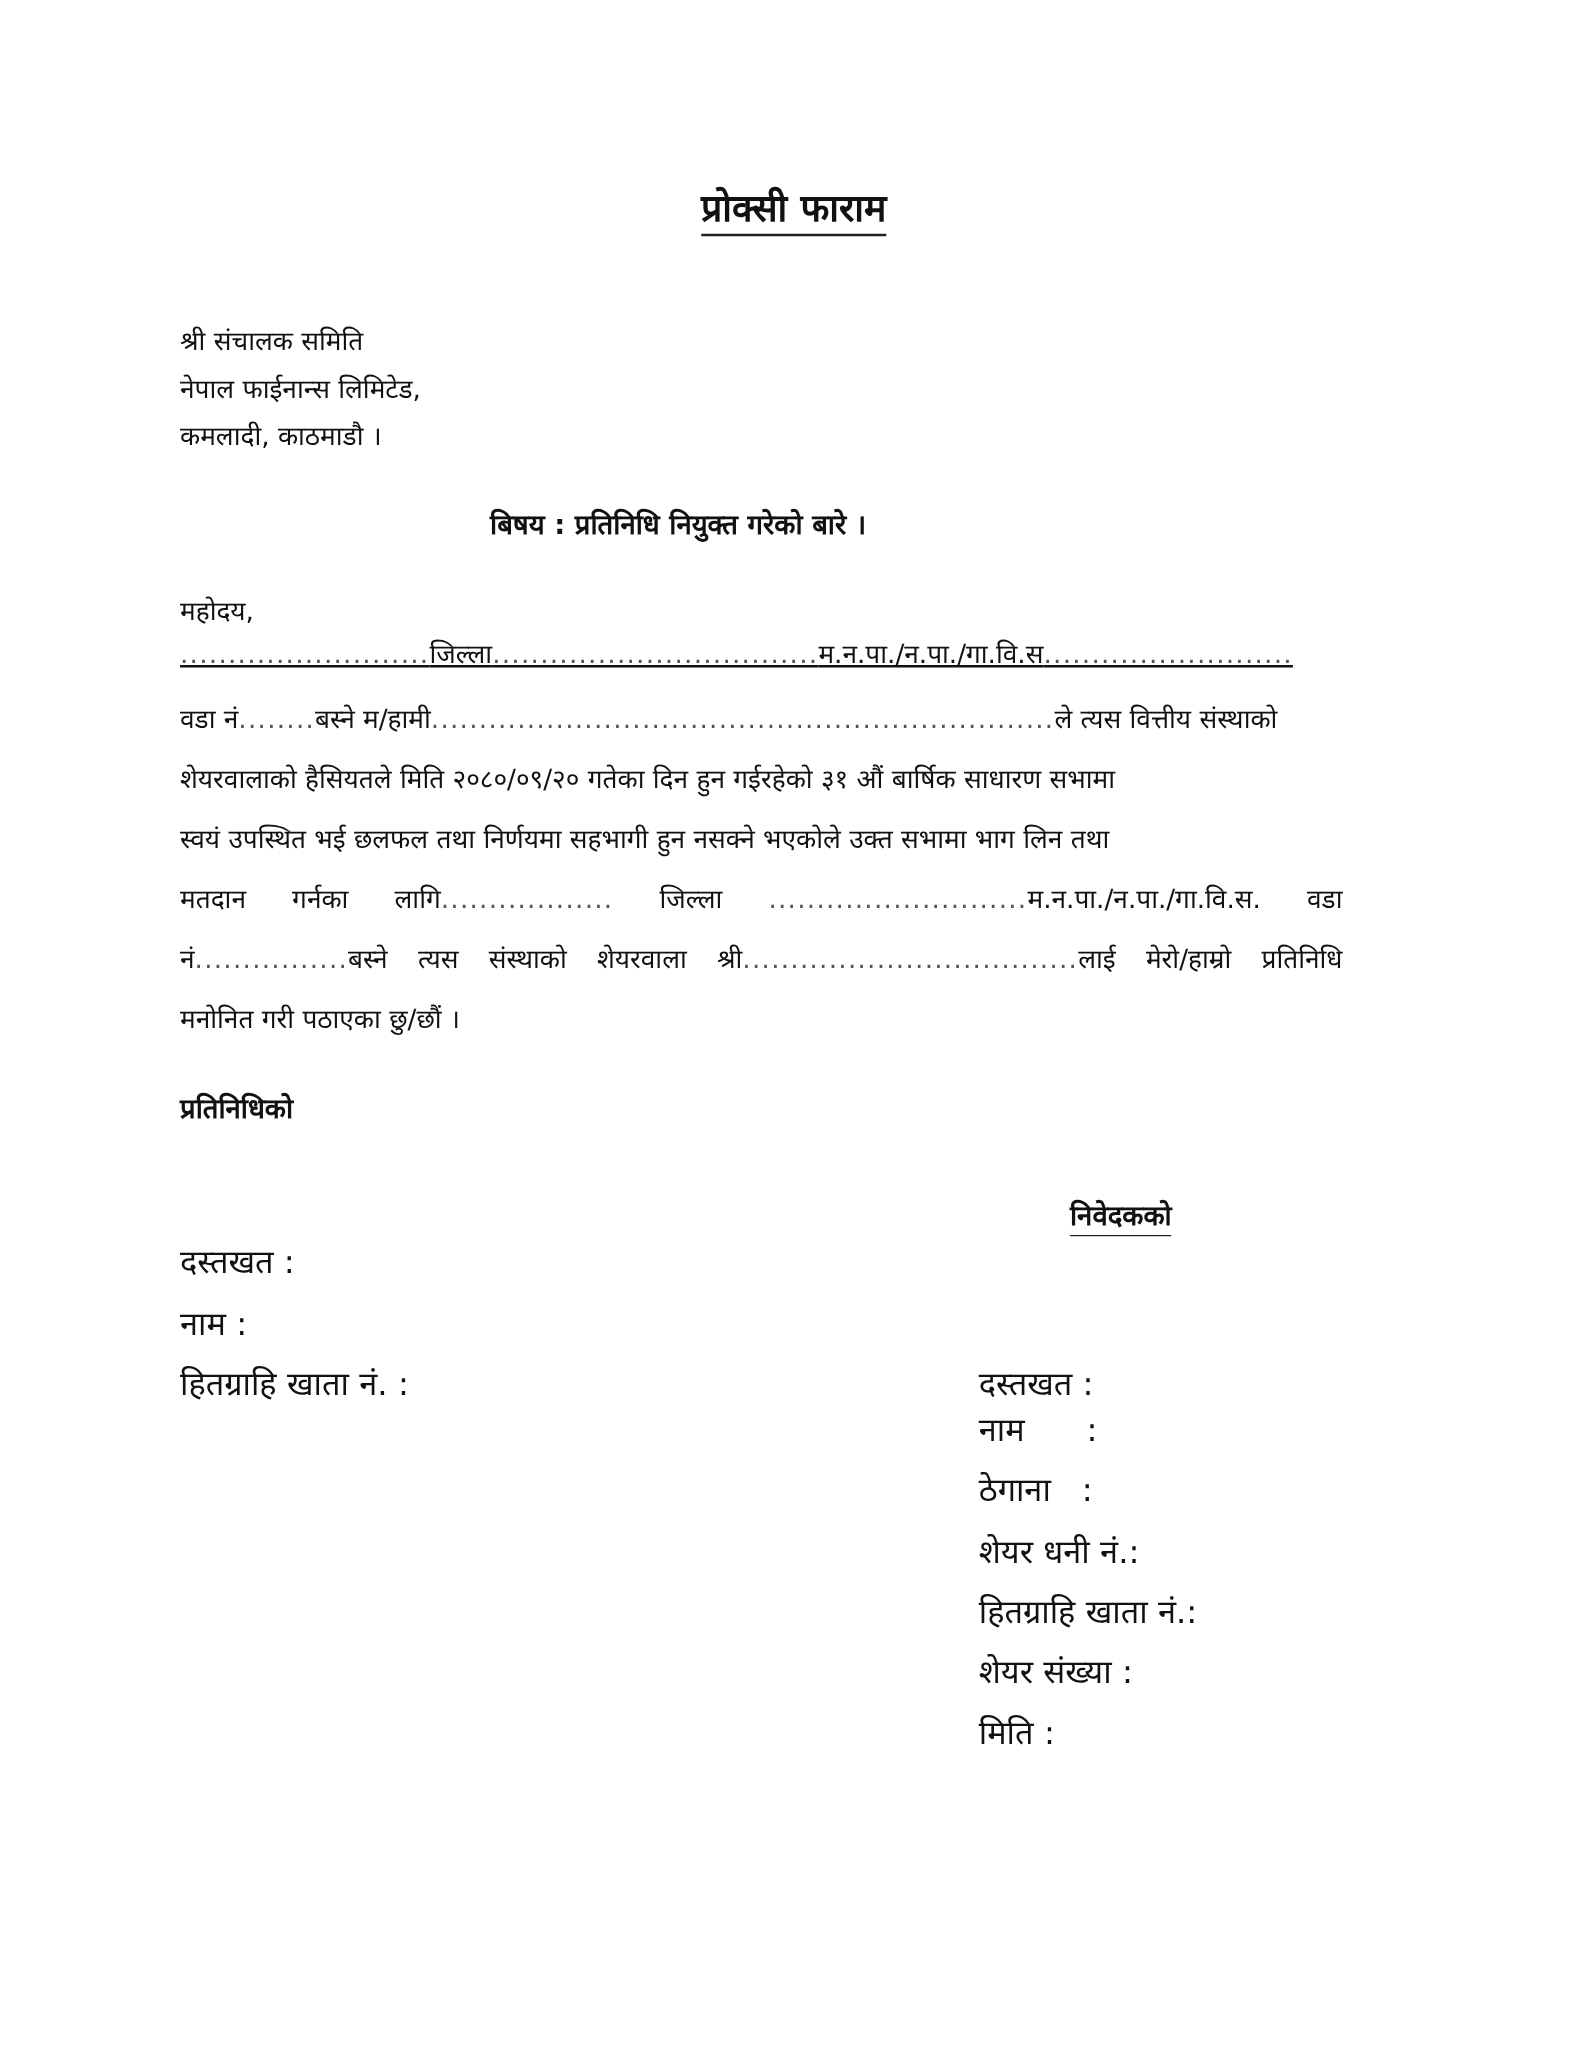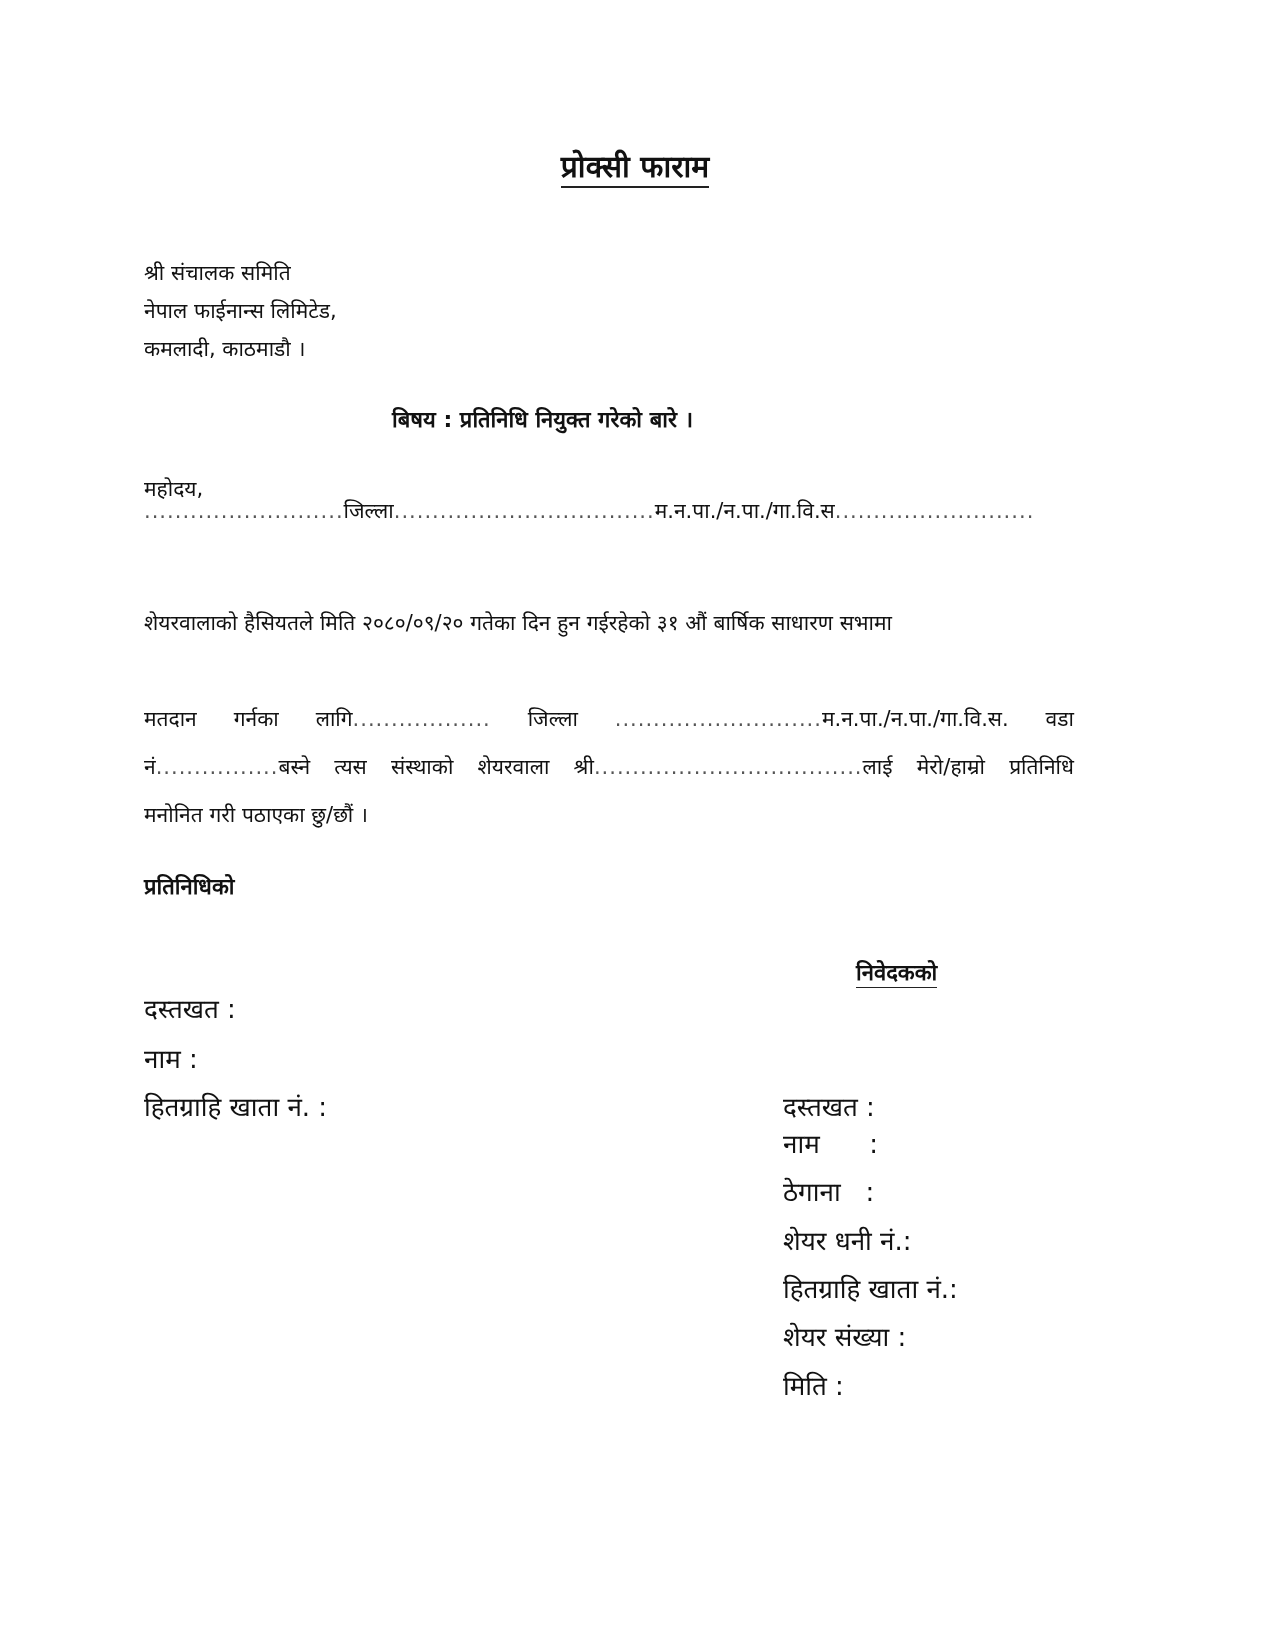--- a/index.html
+++ b/index.html
@@ -35,24 +35,28 @@
 
 <div class="abs addr" style="top:254px;">श्री संचालक समिति</div>
 <div class="abs addr" style="top:292px;">नेपाल फाईनान्स  लिमिटेड,</div>
 <div class="abs addr" style="top:330px;">कमलादी, काठमाडौ ।</div>
 
 <div class="abs subject">बिषय : प्रतिनिधि नियुक्त गरेको बारे ।</div>
 
 <div class="abs addr" style="top:470px;">महोदय,</div>
 
 <div class="abs para" style="top:0; height:1650px;">
-  <div class="line" style="top:496px;">
+  <div class="line" style="top:508px;text-decoration:underline;">
     <span class="dots">..........................</span><span>जिल्ला</span><span class="dots">..................................</span><span>म.न.पा./न.पा./गा.वि.स</span><span class="dots">..........................</span>
   </div>
+  <div class="line" style="top:560px;">
+    <span>वडा नं</span><span class="dots">........</span><span>बस्ने म/हामी</span><span class="dots">.................................................................</span><span>ले त्यस वित्तीय संस्थाको</span>
+  </div>
   <div class="line" style="top:608px;">शेयरवालाको हैसियतले मिति २०८०/०९/२० गतेका दिन हुन गईरहेको ३१ औं बार्षिक साधारण सभामा</div>
+  <div class="line" style="top:656px;">स्वयं उपस्थित भई छलफल तथा निर्णयमा सहभागी हुन नसक्ने भएकोले उक्त सभामा भाग लिन तथा</div>
   <div class="line justify" style="top:752px;">
     <span><span>नं</span><span class="dots">................</span><span>बस्ने</span></span>
     <span>त्यस</span>
     <span>संस्थाको</span>
     <span>शेयरवाला</span>
     <span><span>श्री</span><span class="dots">...................................</span><span>लाई</span></span>
     <span>मेरो/हाम्रो</span>
     <span>प्रतिनिधि</span>
   </div>
   <div class="line justify" style="top:704px;">

